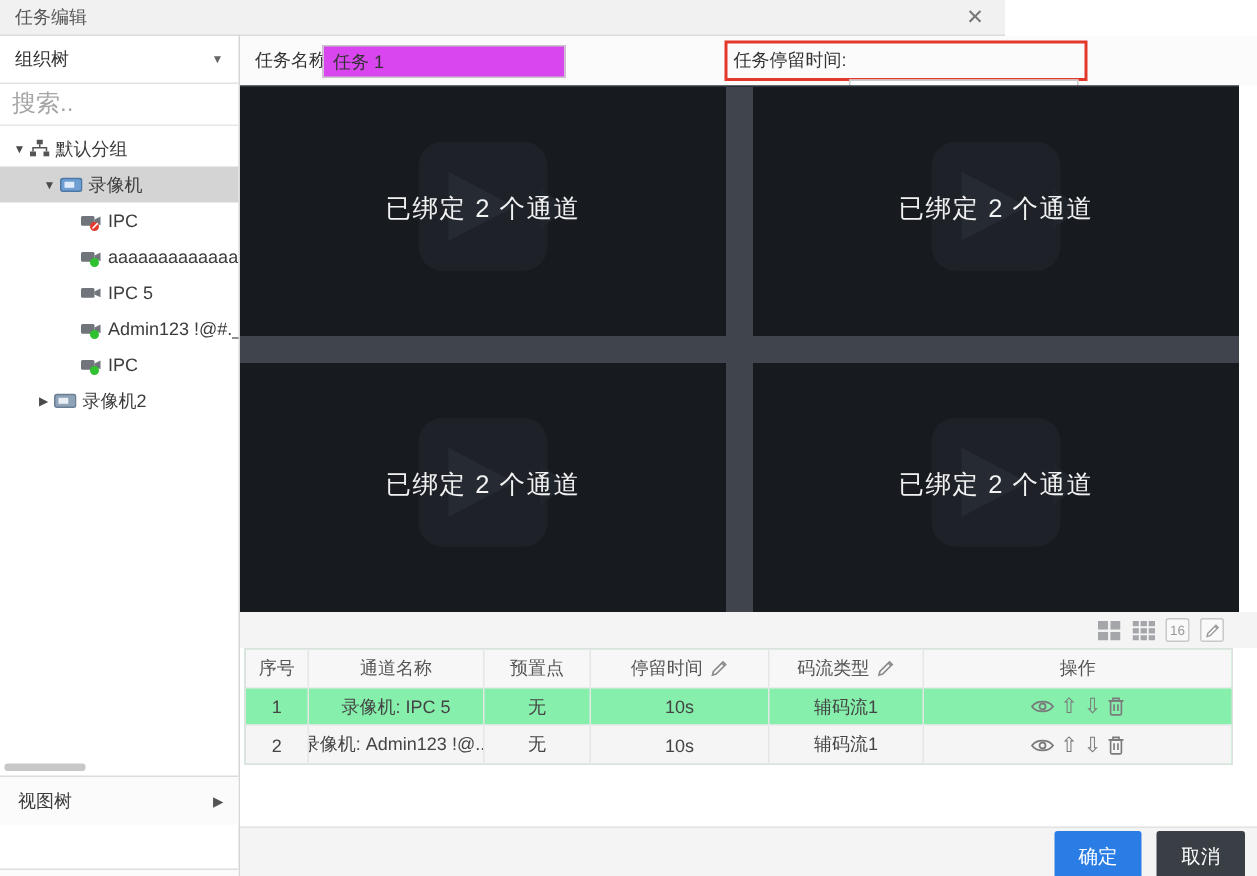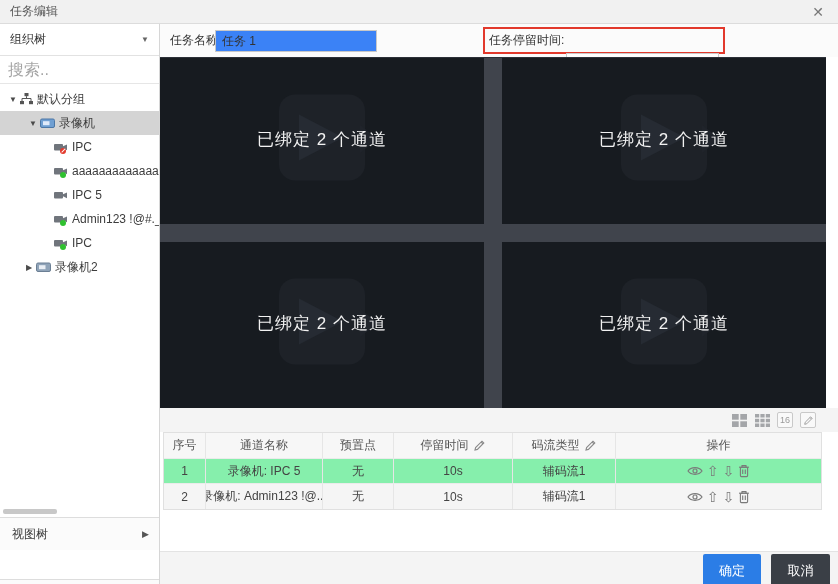--- a/index.html
+++ b/index.html
@@ -3,21 +3,21 @@
 <meta charset="utf-8">
 <style>
   * { margin:0; padding:0; box-sizing:border-box; }
   html,body { width:838px; height:584px; overflow:hidden; }
   body {
     position:relative; background:#ffffff;
     font-family:"Liberation Sans","DejaVu Sans",sans-serif;
     font-size:12px; color:#444;
   }
   
-  .titlebar { position:absolute; left:0; top:0; width:838px; height:24px;
+  .titlebar { position:absolute; left:0; top:0; width:670px; height:24px;
     background:#f1f1f1; border-bottom:1px solid #dcdcdc; display:flex;
     align-items:center; padding:0 10px; color:#555; }
   .titlebar .close { margin-left:auto; font-size:14px; color:#777; cursor:pointer;
     width:20px; text-align:center; font-family:"DejaVu Sans",sans-serif; }
   
   .sidebar { position:absolute; left:0; top:24px; width:160px; height:560px;
     background:#fff; border-right:1px solid #d6d6d6; }
   .org-select { height:32px; border-bottom:1px solid #e2e2e2; display:flex;
     align-items:center; padding:0 10px; color:#333; cursor:pointer;gap:48px; }
   .org-select .caret { margin-left:auto; font-size:8px; color:#666; }
@@ -45,21 +45,21 @@
     padding:0 10px 0 12px; color:#3c3c3c; cursor:pointer; }
   .side-panel .arrow { margin-left:auto; font-size:9px; color:#555; }
   .vt { top:493px; } .pv { top:527px; height:34px;margin-top:28px; }
   
   .formbar { position:absolute; left:160px; top:24px; width:678px; height:33px;
     background:#fbfbfb; }
   .formbar .lbl { position:absolute; top:0; height:33px; display:flex;
     align-items:center; color:#333; }
   .task-name-lbl { left:10px; }
   .task-name-input { position:absolute; left:55px; top:6px; width:162px; height:22px;
-    border:1px solid #c8c8c8; background:#3b82f6; padding:0 6px; font-size:12px;
+    border:1px solid #c8c8c8; background:#d946ef; padding:0 6px; font-size:12px;
     color:#333; font-family:inherit; outline:none; }
   .dwell-group { position:absolute; left:323px; top:3px; width:242px; height:27px;
     border:2px solid #e2392c; display:flex; align-items:center; padding:0 4px; }
   .dwell-lbl { color:#333; flex:0 0 auto; }
   .dwell-input { flex:1; height:19px; border:1px solid #cacaca; background:#fff;
     margin-left:2px; padding:0 5px; font-size:12px; color:#333;
     font-family:inherit; outline:none; min-width:0;margin-top:44px; }
   
   .vgrid { position:absolute; left:160px; top:57px; width:666px; height:351px;
     background:#40444c; display:grid; grid-template-columns:1fr 1fr;

